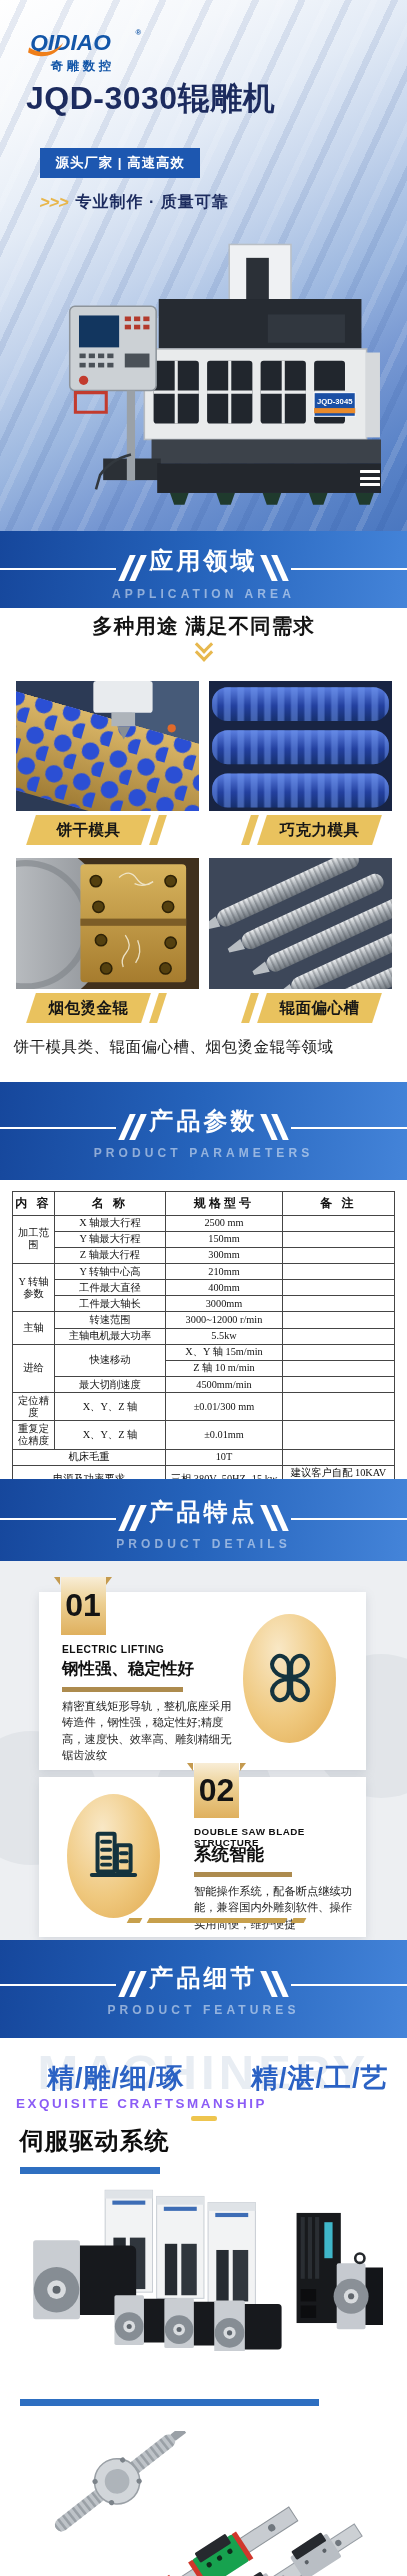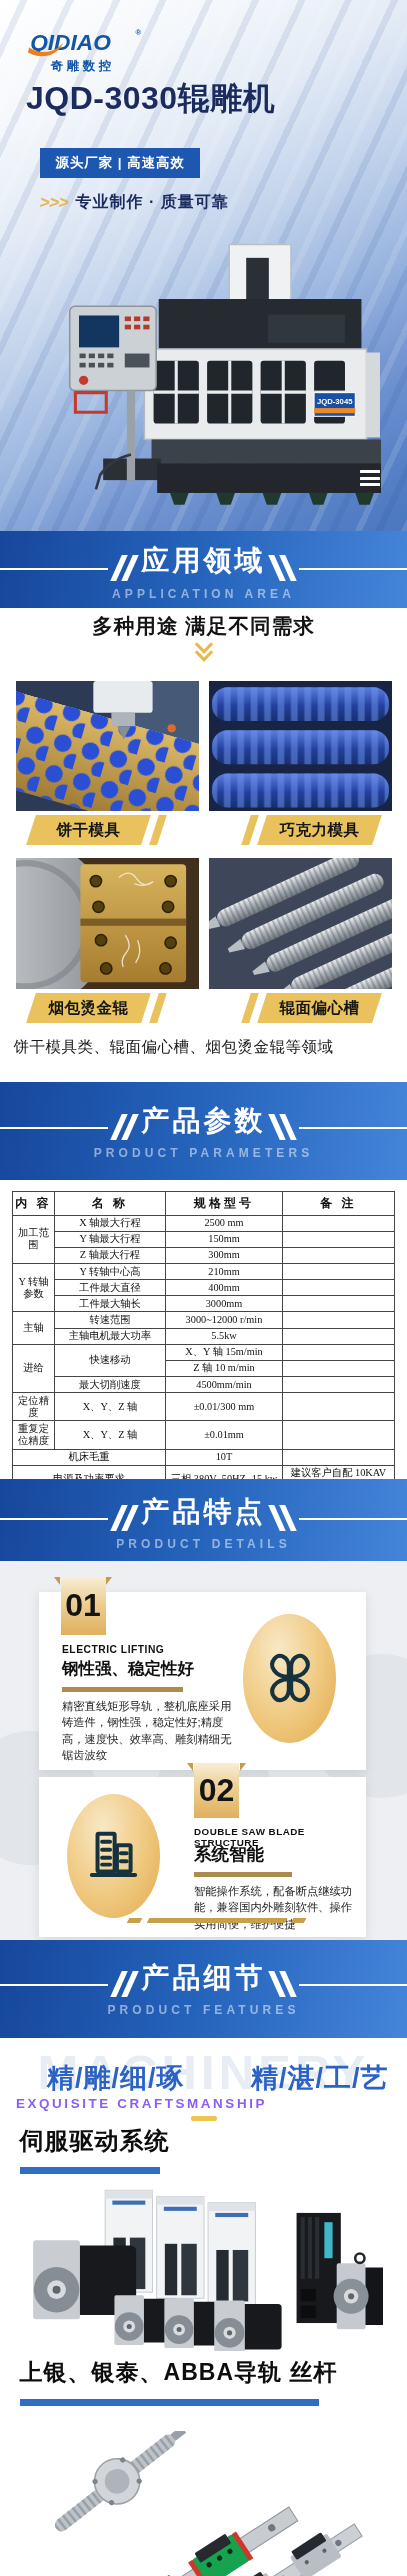--- a/index.html
+++ b/index.html
@@ -23,21 +23,21 @@
   .menu i{display:block;width:19.6px;height:3.1px;background:#fff;margin-bottom:3.6px;border-radius:0.5px}
 
   
   .band{background:linear-gradient(97deg,#16479c 0%,#2563bb 48%,#4484d9 100%)}
   .band-row{display:flex;align-items:center;gap:8.2px;padding:0 0}
   .hline{flex:1;height:2.1px;background:#fff;margin-top:14.4px}
   .slashes{display:flex;gap:4.6px;margin-top:12.4px}
   .slashes i{display:block;width:6.2px;height:26px;background:#fff}
   .sl-left i{transform:skewX(-24deg)}
   .sl-right i{transform:skewX(24deg)}
-  .band-title{font-size:28px;font-weight:800;color:#fff;letter-spacing:3.1px;white-space:nowrap}
+  .band-title{font-size:24px;font-weight:800;color:#fff;letter-spacing:3.1px;white-space:nowrap}
   .band-sub{text-align:center;color:rgba(255,255,255,.5);font-size:12px;letter-spacing:4.1px;margin-top:6.2px;font-weight:bold}
   .b1{top:531px;height:77px;padding-top:11.3px;box-sizing:border-box}
   .b2{top:1082px;height:98px;padding-top:19.6px;box-sizing:border-box}
   .b3{top:1479px;height:82px;padding-top:13.4px;box-sizing:border-box}
   .b4{top:1940px;height:98px;padding-top:18.5px;box-sizing:border-box}
 
   
   .apps{top:608px;height:474px;background:#fff}
   .apps-heading{position:absolute;left:0;width:100%;top:4.1px;text-align:center;font-size:20.6px;font-weight:800;color:#141414;letter-spacing:1px}
   .chevs{position:absolute;left:50%;top:36px;transform:translateX(-50%)}
@@ -644,21 +644,20 @@
         <rect x="530" y="232" width="30" height="24" fill="#0c0d0f"></rect>
       <rect x="612" y="158" width="93" height="112" rx="6" fill="#131519"></rect>
       <rect x="600" y="150" width="56" height="128" rx="4" fill="#c6cad0"></rect>
       <circle cx="628" cy="214" r="34" fill="#8a9097"></circle>
         <circle cx="628" cy="214" r="14" fill="#d8dbde"></circle>
         <circle cx="628" cy="214" r="6" fill="#60666c"></circle>
       <circle cx="645" cy="140" r="9" fill="none" stroke="#24272b" stroke-width="5"></circle>
     </g>
   </svg>
 
-  <div class="d-head h2">上银、银泰、ABBA导轨 丝杆</div>
   <div class="d-bar bar2"></div>
 
   <svg class="railsimg" viewBox="0 0 620 400">
     <defs>
       <pattern id="t2" width="12" height="30" patternUnits="userSpaceOnUse">
           <rect width="5" height="30" fill="#7c838a" opacity=".55"></rect>
         </pattern>
       <g id="gcar">
         <rect x="0" y="-32" width="95" height="62" rx="6" fill="#17a24f"></rect>
         <rect x="-8" y="-32" width="10" height="62" fill="#d0372c"></rect>

